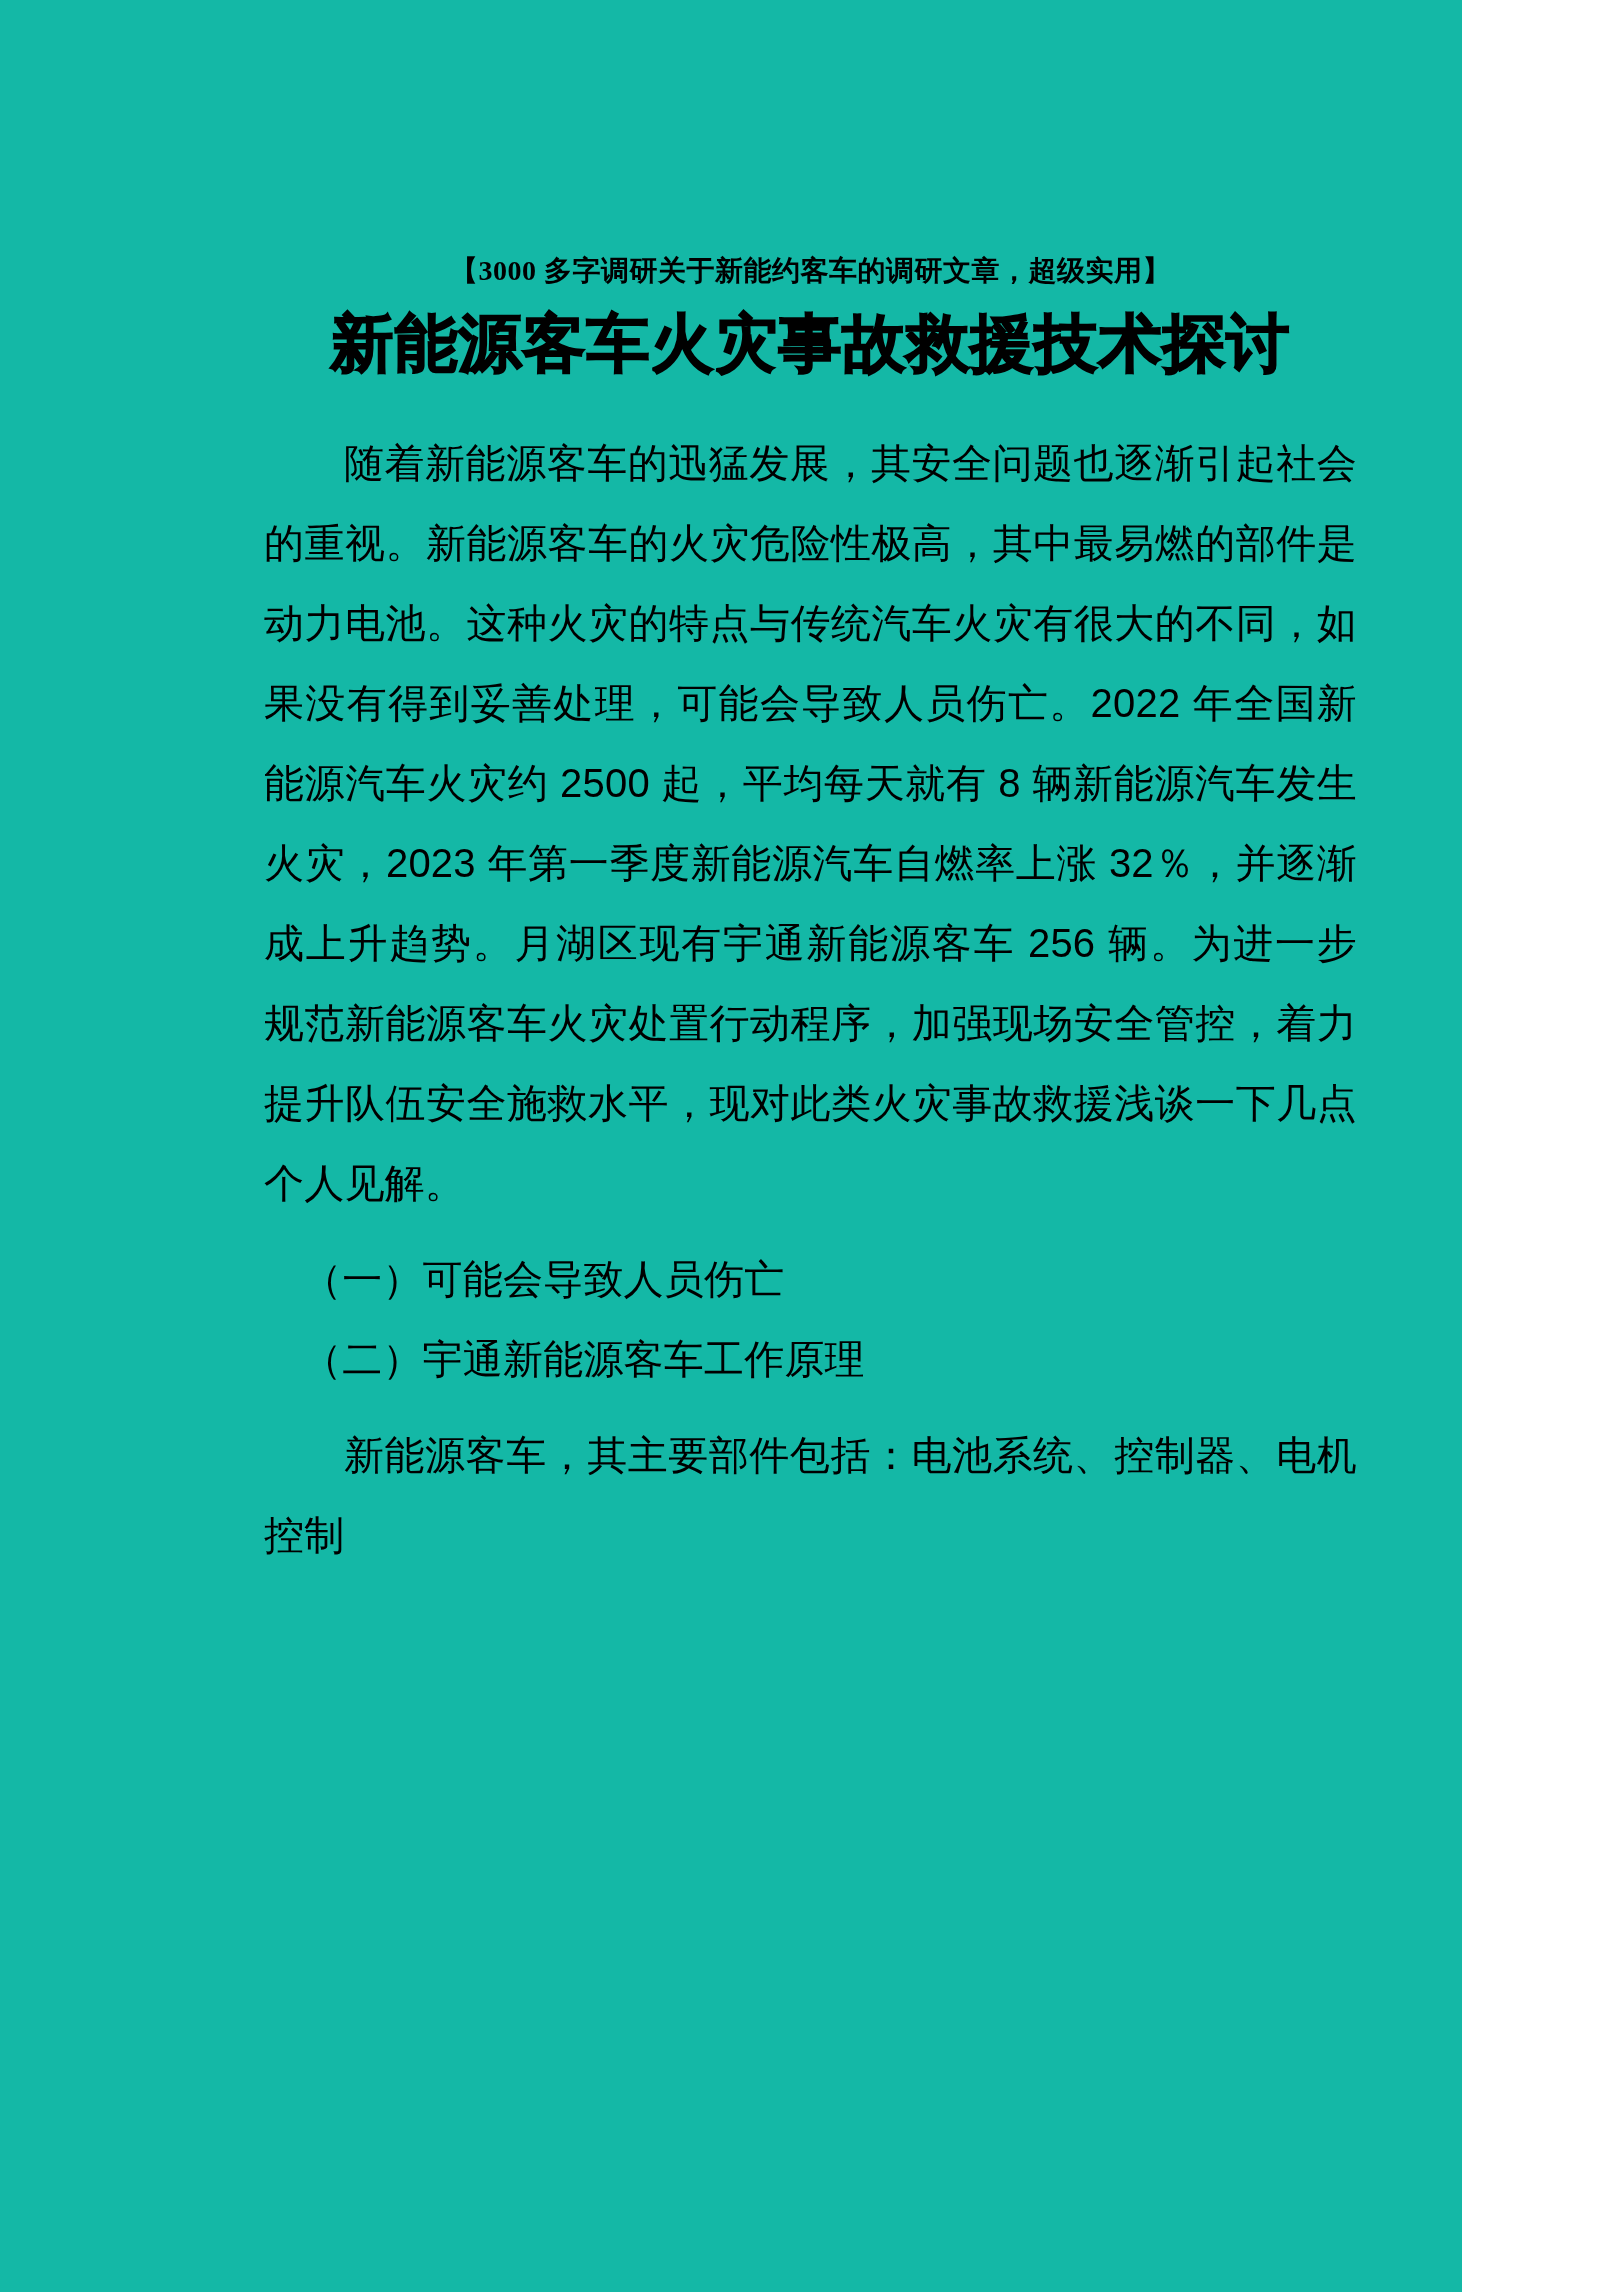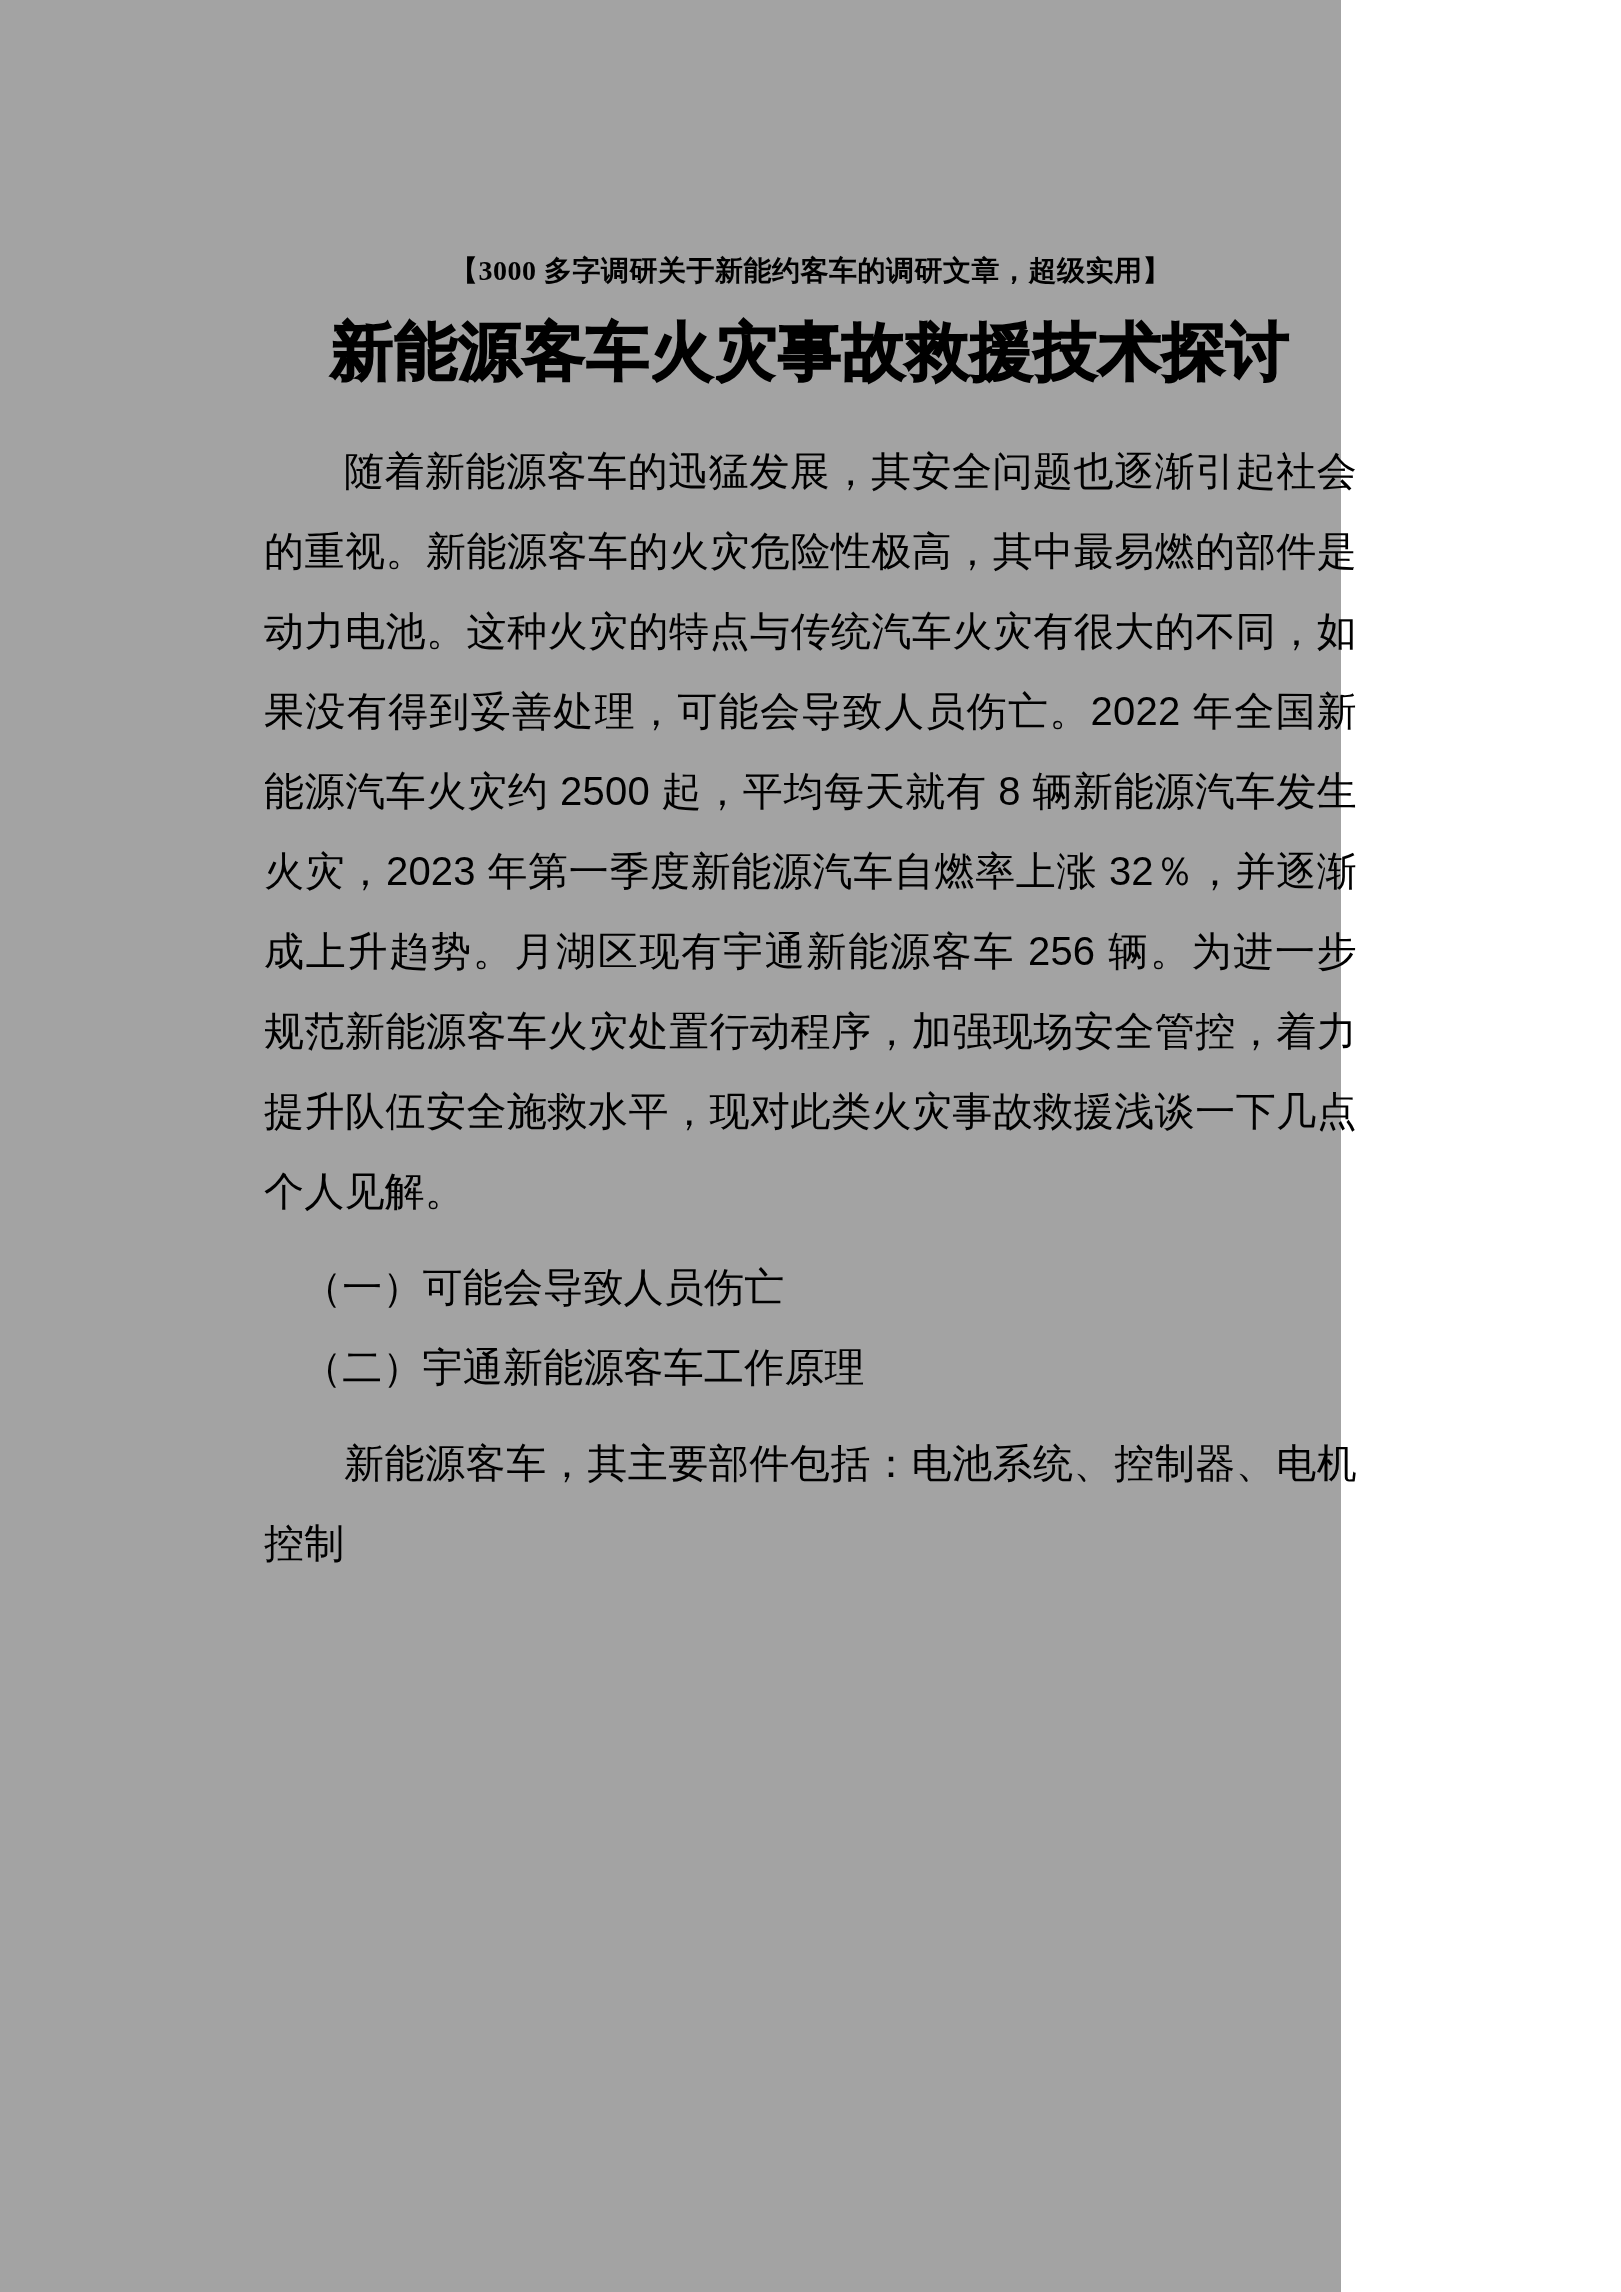--- a/index.html
+++ b/index.html
@@ -10,23 +10,23 @@
   body {
     width: 1621px;
     height: 2293px;
     font-family: "Liberation Sans", "DejaVu Sans", sans-serif;
     color: #000000;
     overflow: hidden;
   }
 
   .page {
     position: relative;
-    width: 1341px;
+    width: 1462px;
     height: 2293px;
-    background: #a3a3a3;
+    background: #14b8a6;
     box-sizing: border-box;
   }
 
   .content {
     position: absolute;
     left: 248px;
     top: 0;
     width: 1125px;
   }
 
@@ -40,21 +40,21 @@
     padding-top: 253px;
     line-height: 1.25;
     white-space: nowrap;
   }
 
   .doc-title {
     font-family: "Liberation Sans", "DejaVu Sans", sans-serif;
     font-size: 63px;
     font-weight: 700;
     text-align: center;
-    margin: 12px;
+    margin: 4px;
     padding-top: 13.7px;
     line-height: 1.18;
     letter-spacing: 1px;
     -webkit-text-stroke: 1.6px #000;
   }
 
   .body-para {
     font-size: 40px;
     line-height: 80px;
     text-align: justify;

